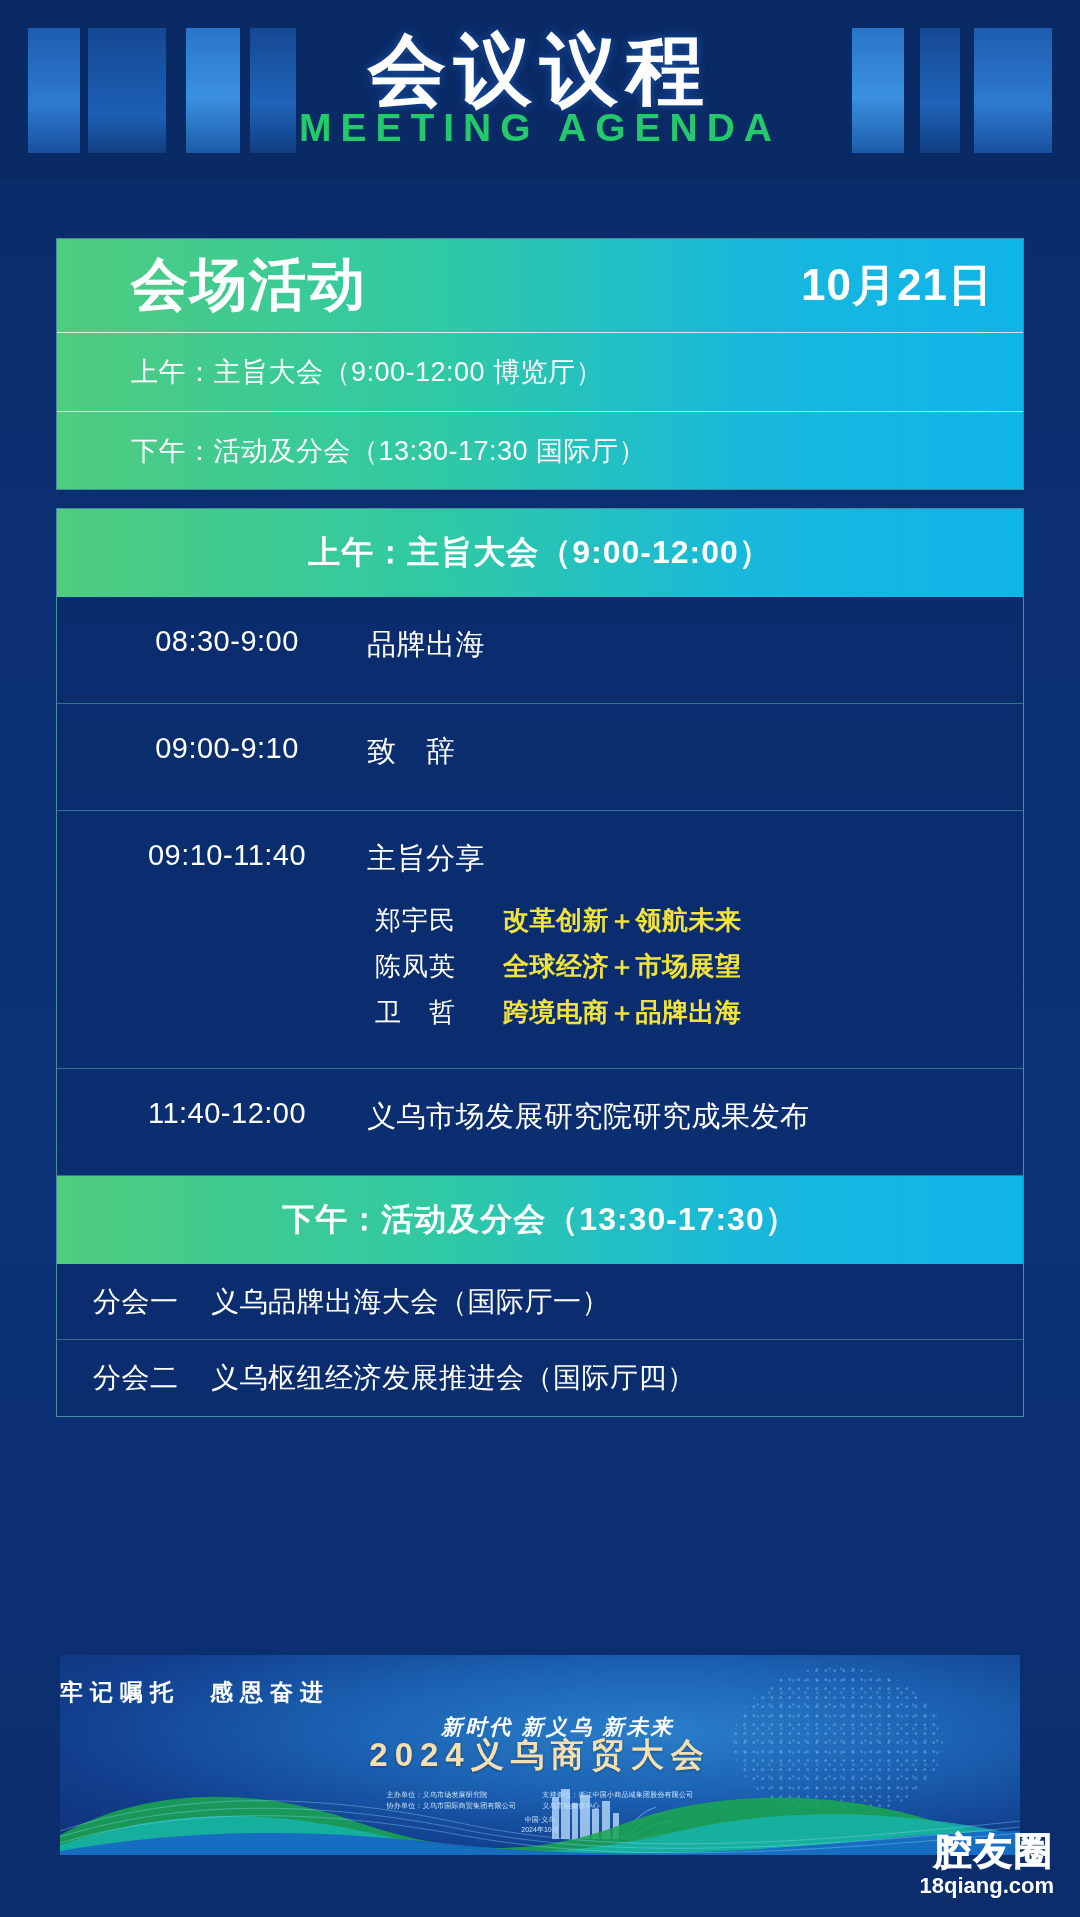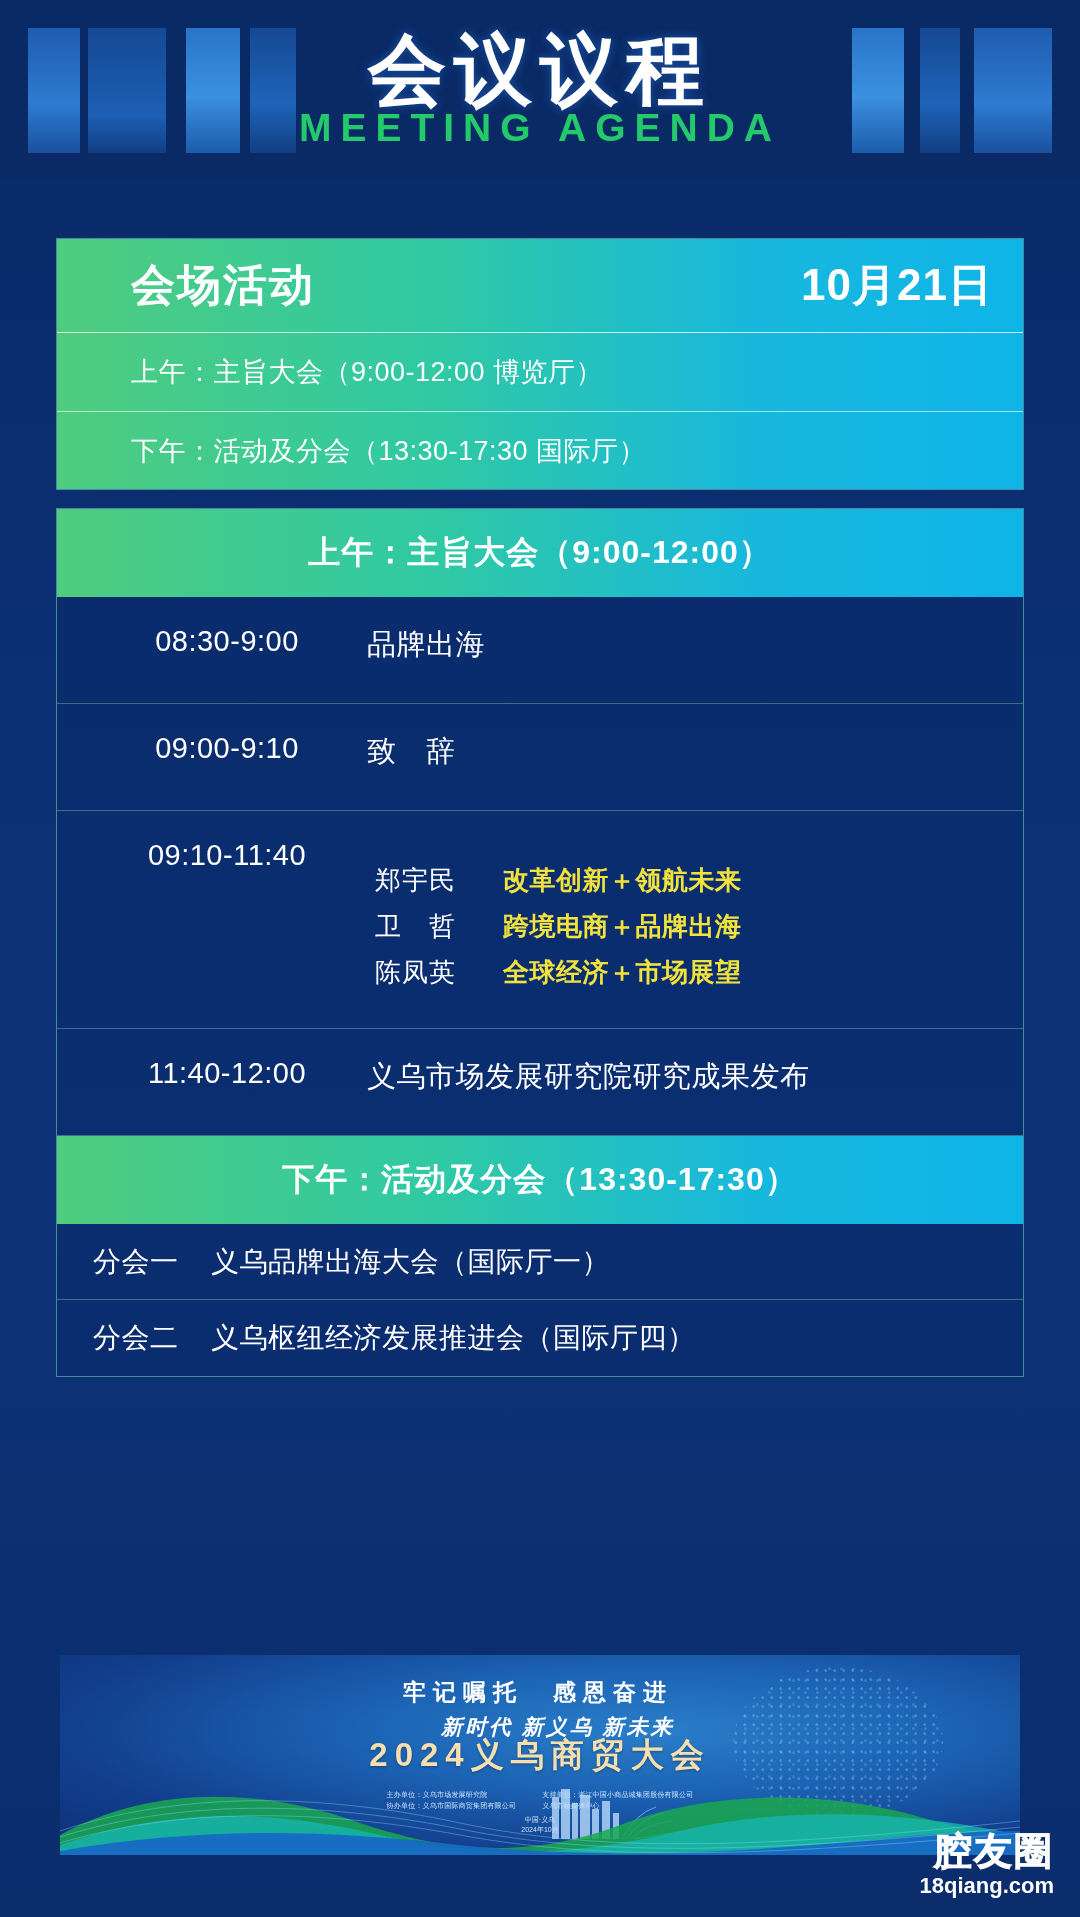--- a/index.html
+++ b/index.html
@@ -81,21 +81,21 @@
     color: #fff;
   }
 
   
   #card-venue .grad-head {
     height: 94px;
     justify-content: space-between;
     padding: 0 30px 0 74px;
     border-bottom: 1px solid rgba(255,255,255,.75);
   }
-  .venue-title { font-size: 44px; font-weight: bold; letter-spacing: 2px; }
+  .venue-title { font-size: 57px; font-weight: bold; letter-spacing: 2px; }
   .venue-date  { font-size: 44px; font-weight: bold; letter-spacing: 1px; }
   #card-venue .grad-row {
     height: 78px;
     padding-left: 74px;
     font-size: 27px;
     letter-spacing: .5px;
   }
   #card-venue .grad-row.sep { border-top: 1px solid rgba(255,255,255,.6); }
 
   
@@ -183,21 +183,20 @@
     top: 6%;
     width: 210px; height: 150px;
     border-radius: 50%;
     background:
       radial-gradient(circle at 30% 40%, rgba(160,220,255,.35) 0 1.2px, transparent 1.6px) 0 0/9px 9px,
       radial-gradient(circle at 70% 80%, rgba(160,220,255,.25) 0 1.2px, transparent 1.6px) 4px 4px/12px 12px;
     opacity: .85;
   }
   .b-line1 {
     position: absolute; top: 22px; left: 0; right: 4px;
-    text-align: center;
     color: #ffffff;
     font-size: 23px;
     font-weight: bold;
     letter-spacing: 7px;
   }
   .b-line2 {
     position: absolute; top: 58px; left: 0; right: 0;
     text-align: center;
     color: #ffffff;
     font-size: 21px;
@@ -299,32 +298,33 @@
     <div class="agenda-row">
       <div class="ag-time">09:00-9:10</div>
       <div class="ag-body">
         <div class="ag-title">致　辞</div>
       </div>
     </div>
 
     <div class="agenda-row">
       <div class="ag-time">09:10-11:40</div>
       <div class="ag-body">
+        <div class="ag-title">主旨分享</div>
         <div class="speakers">
           <div class="spk-line">
             <span class="spk-name">郑宇民</span>
             <span class="spk-topic">改革创新＋领航未来</span>
           </div>
           <div class="spk-line">
+            <span class="spk-name">陈凤英</span>
+            <span class="spk-topic">全球经济＋市场展望</span>
+          </div>
+          <div class="spk-line">
             <span class="spk-name">卫　哲</span>
             <span class="spk-topic">跨境电商＋品牌出海</span>
-          </div>
-          <div class="spk-line">
-            <span class="spk-name">陈凤英</span>
-            <span class="spk-topic">全球经济＋市场展望</span>
           </div>
         </div>
       </div>
     </div>
 
     <div class="agenda-row">
       <div class="ag-time">11:40-12:00</div>
       <div class="ag-body">
         <div class="ag-title">义乌市场发展研究院研究成果发布</div>
       </div>

